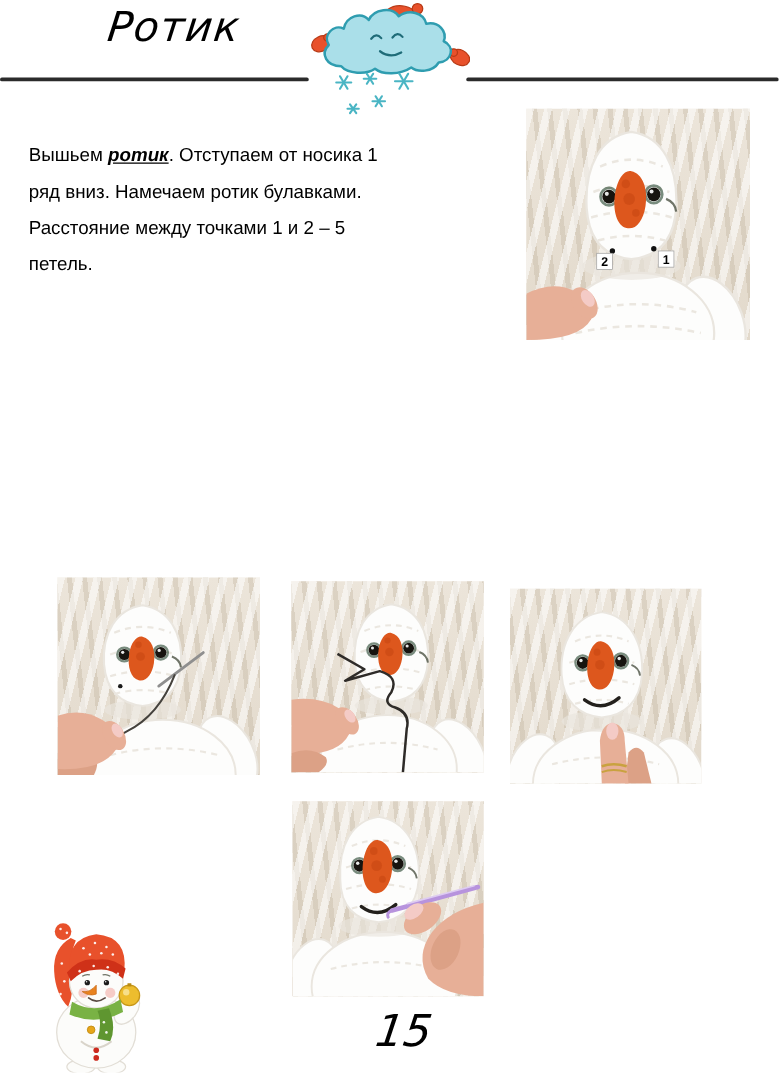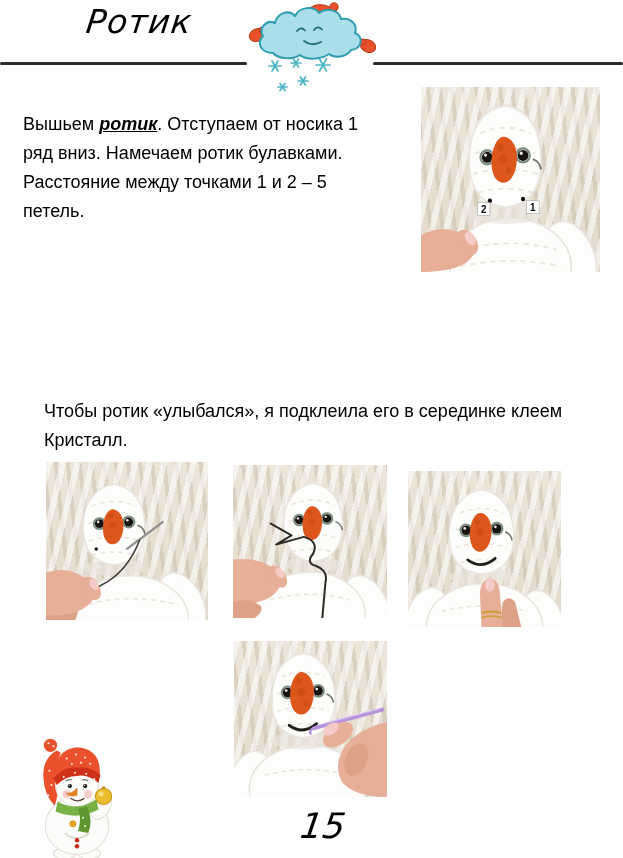--- a/index.html
+++ b/index.html
@@ -10,21 +10,21 @@
   
   .title{position:absolute;left:84px;top:2px;font-family:"DejaVu Sans",sans-serif;
          font-style:italic;font-size:33px;letter-spacing:1px;
          transform:skewX(-7deg);transform-origin:left bottom;}
   .rule{position:absolute;top:62px;height:3px;background:var(--rule-dark,#2b2b2b);border-radius:2px;}
   .rule-left{left:0;width:247px;}
   .rule-right{left:373px;width:250px;}
   .cloud-wrap{position:absolute;left:246px;top:0;width:130px;height:96px;}
 
   
-  .para{position:absolute;font-size:18px;line-height:29px;white-space:pre-line;margin:0;}
+  .para{position:absolute;font-size:15px;line-height:29px;white-space:pre-line;margin:0;}
   .p1{left:23px;top:110px;width:385px;}
   .p2{left:44px;top:279px;width:565px;}
   .p3{left:44px;top:397px;width:560px;}
   .hl{font-weight:bold;font-style:italic;text-decoration:underline;}
 
   
   .photo{position:absolute;overflow:hidden;background:
      repeating-linear-gradient(104deg, rgba(255,255,255,.55) 0 6px, rgba(255,255,255,0) 6px 14px),
      repeating-linear-gradient(84deg, rgba(193,180,159,.38) 0 4px, rgba(193,180,159,0) 4px 12px),
      linear-gradient(180deg,#ece5da,#e2d9cb);}
@@ -189,22 +189,20 @@
         <text class="pinlabel" x="62.5" y="67">1</text>
       </g>
       <g>
         <path class="skin" d="M0,80 Q12,74 22,79 Q32,84 29,91 Q24,100 0,100 Z"></path>
         <ellipse class="skin" cx="26" cy="84" rx="5" ry="7.5" transform="rotate(-35 26 84)"></ellipse>
         <ellipse class="nail" cx="27.5" cy="82" rx="2.6" ry="4" transform="rotate(-35 27.5 82)"></ellipse>
       </g>
     </svg>
   </figure>
 
-  <p class="para p3">Чтобы ротик «улыбался», я подклеила его в серединке клеем
-Кристалл.</p>
 
   <figure class="photo ph-a" style="margin:0">
     <svg viewBox="0 0 100 100" preserveAspectRatio="none">
       <ellipse class="yarn" cx="84" cy="90" rx="13" ry="21" transform="rotate(-25 84 90)"></ellipse>
       <ellipse class="yarn" cx="52" cy="100" rx="36" ry="28"></ellipse>
       <ellipse class="shade" cx="42" cy="67" rx="19" ry="5"></ellipse>
       <path class="yarn" d="M42,14 C55,16 62,28 61,44 C60,57 53,64 42,65 C31,64 24,57 23,44 C22,28 29,16 42,14 Z"></path>
       <g class="yarntex">
           <path d="M28,28 Q42,22 56,28"></path>
           <path d="M26,39 Q42,33 58,39"></path>

